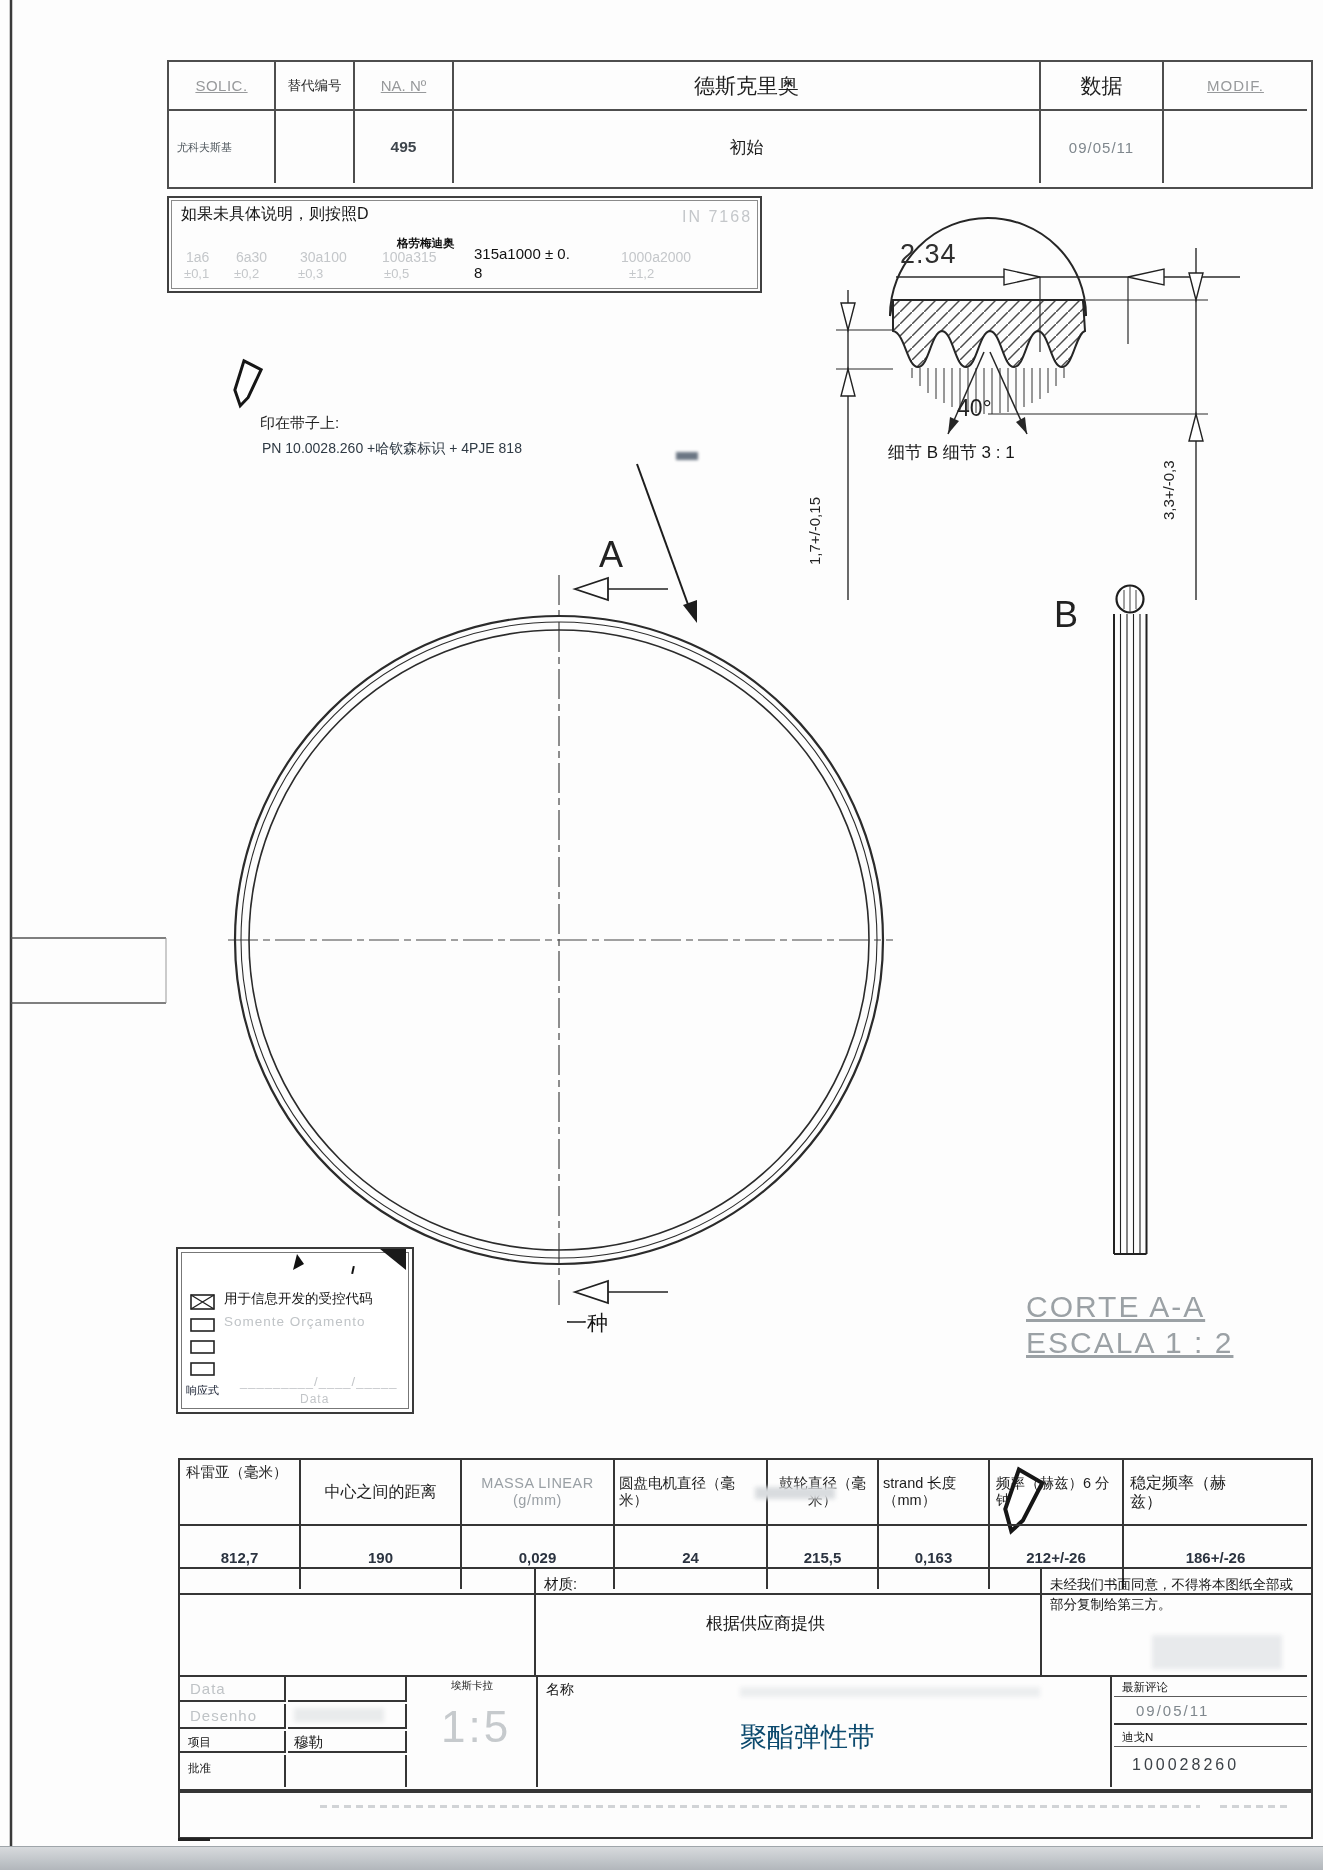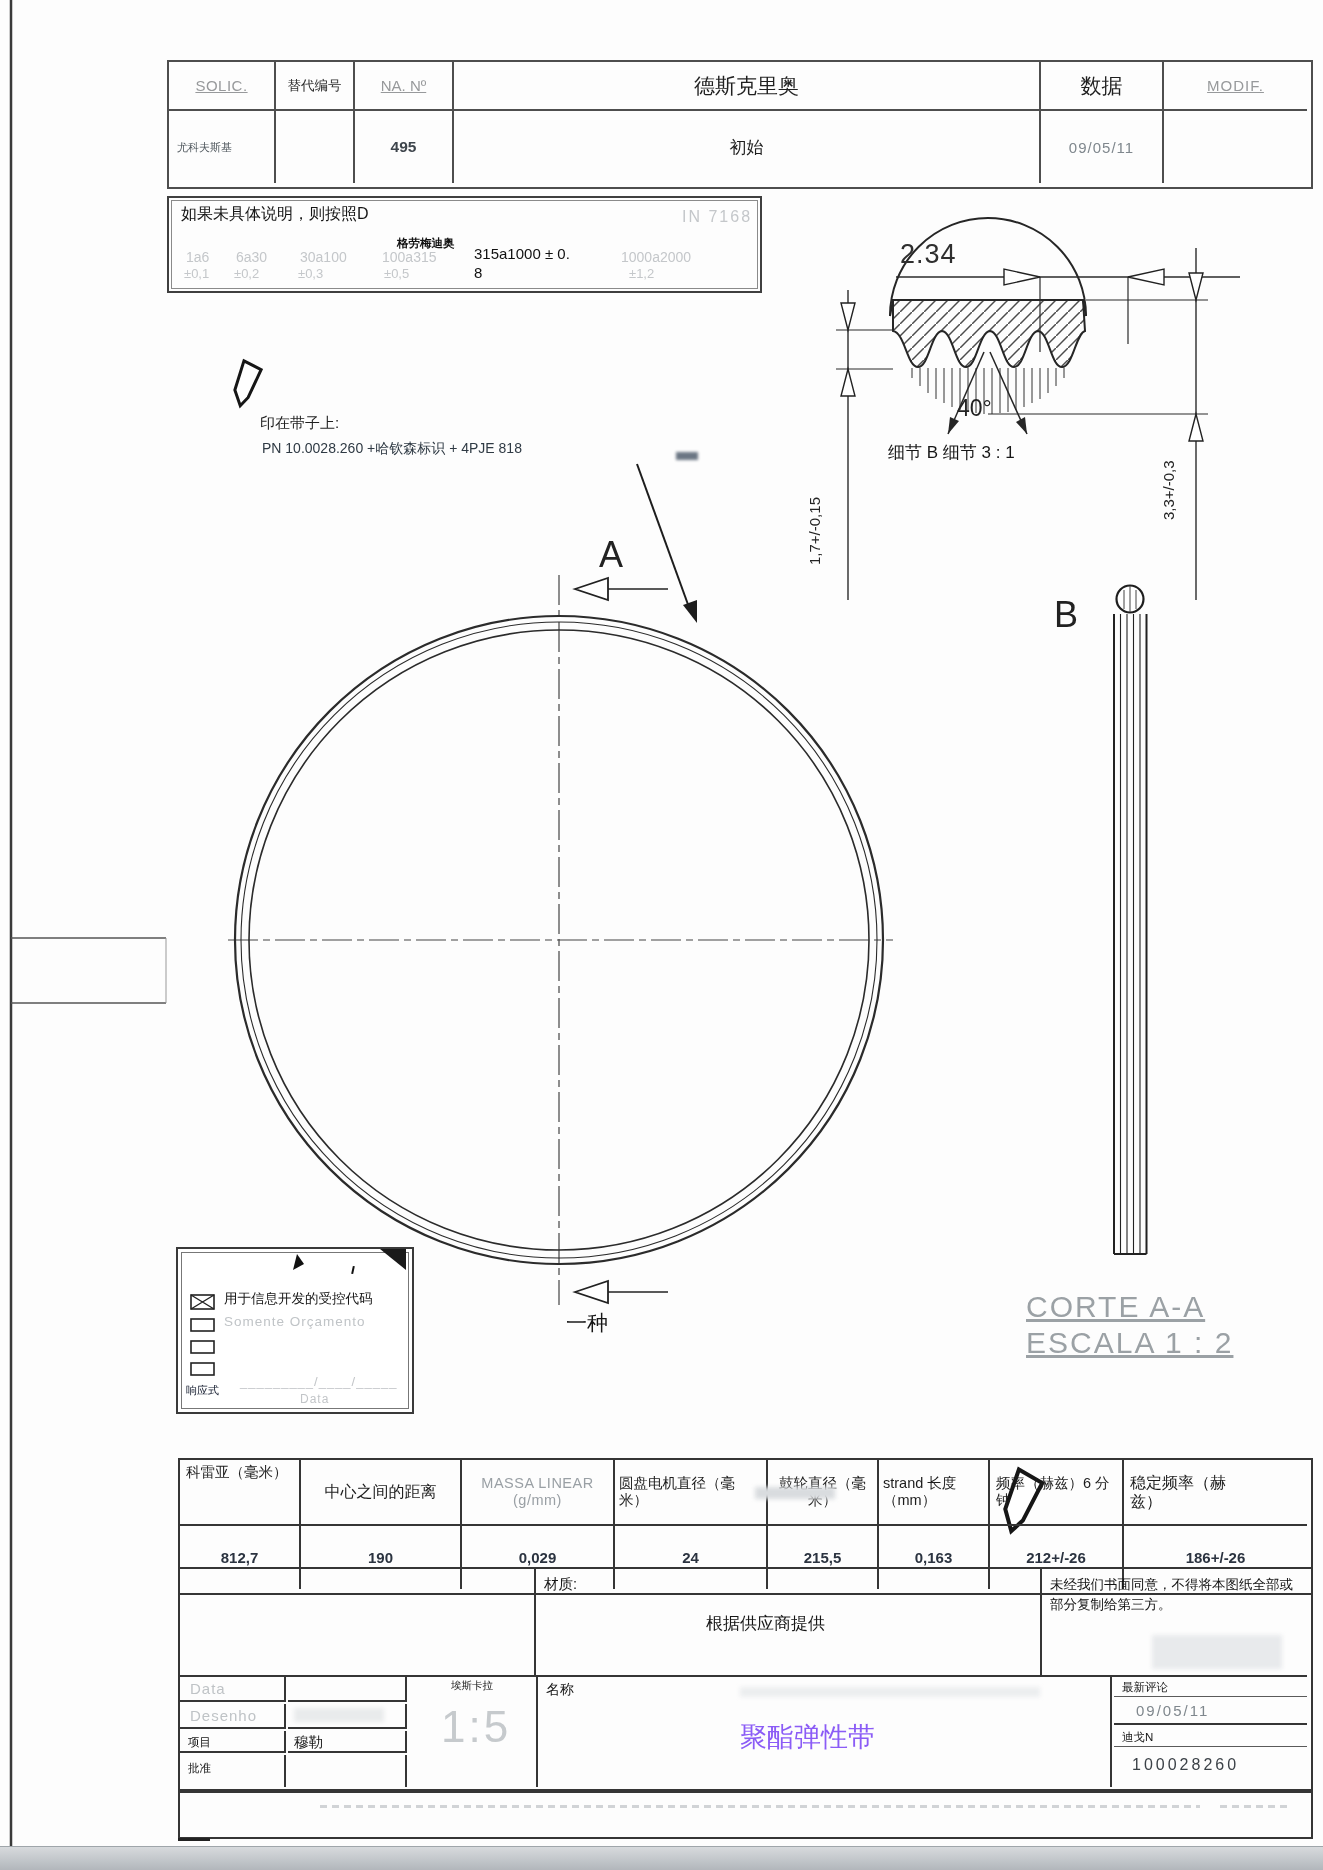--- a/index.html
+++ b/index.html
@@ -371,21 +371,21 @@
     <div class="c br" style="left:108px;top:186px;width:119px;height:32px"></div>
 
     <div class="c br" style="left:229px;top:108px;width:129px;height:110px">
       <div class="t" style="left:42px;top:2px;font-size:10.5px;color:#161616">埃斯卡拉</div>
       <div class="t" style="left:32px;top:22px;font-size:44px;letter-spacing:3px;color:#c6cacd">1:5</div>
     </div>
 
     <div class="c br" style="left:360px;top:108px;width:572px;height:110px">
       <div class="t" style="left:6px;top:4px;font-size:14px;color:#161616">名称</div>
       <div class="sm" style="left:200px;top:10px;width:300px;height:10px;background:#eceeef"></div>
-      <div class="t" style="left:200px;top:44px;font-size:27px;color:#8b5cf6">聚酯弹性带</div>
+      <div class="t" style="left:200px;top:44px;font-size:27px;color:#0c4a6e">聚酯弹性带</div>
     </div>
 
     <div class="c" style="left:934px;top:108px;width:193px;height:110px">
       <div class="c bb1" style="left:0;top:0;width:193px;height:20px">
         <div class="t" style="left:8px;top:3px;font-size:11.5px;color:#161616">最新评论</div>
       </div>
       <div class="c bb" style="left:0;top:21px;width:193px;height:27px">
         <div class="t mono" style="left:22px;top:4px;font-size:15px;letter-spacing:2px;color:#7f878d">09/05/11</div>
       </div>
       <div class="c bb1" style="left:0;top:50px;width:193px;height:20px">

